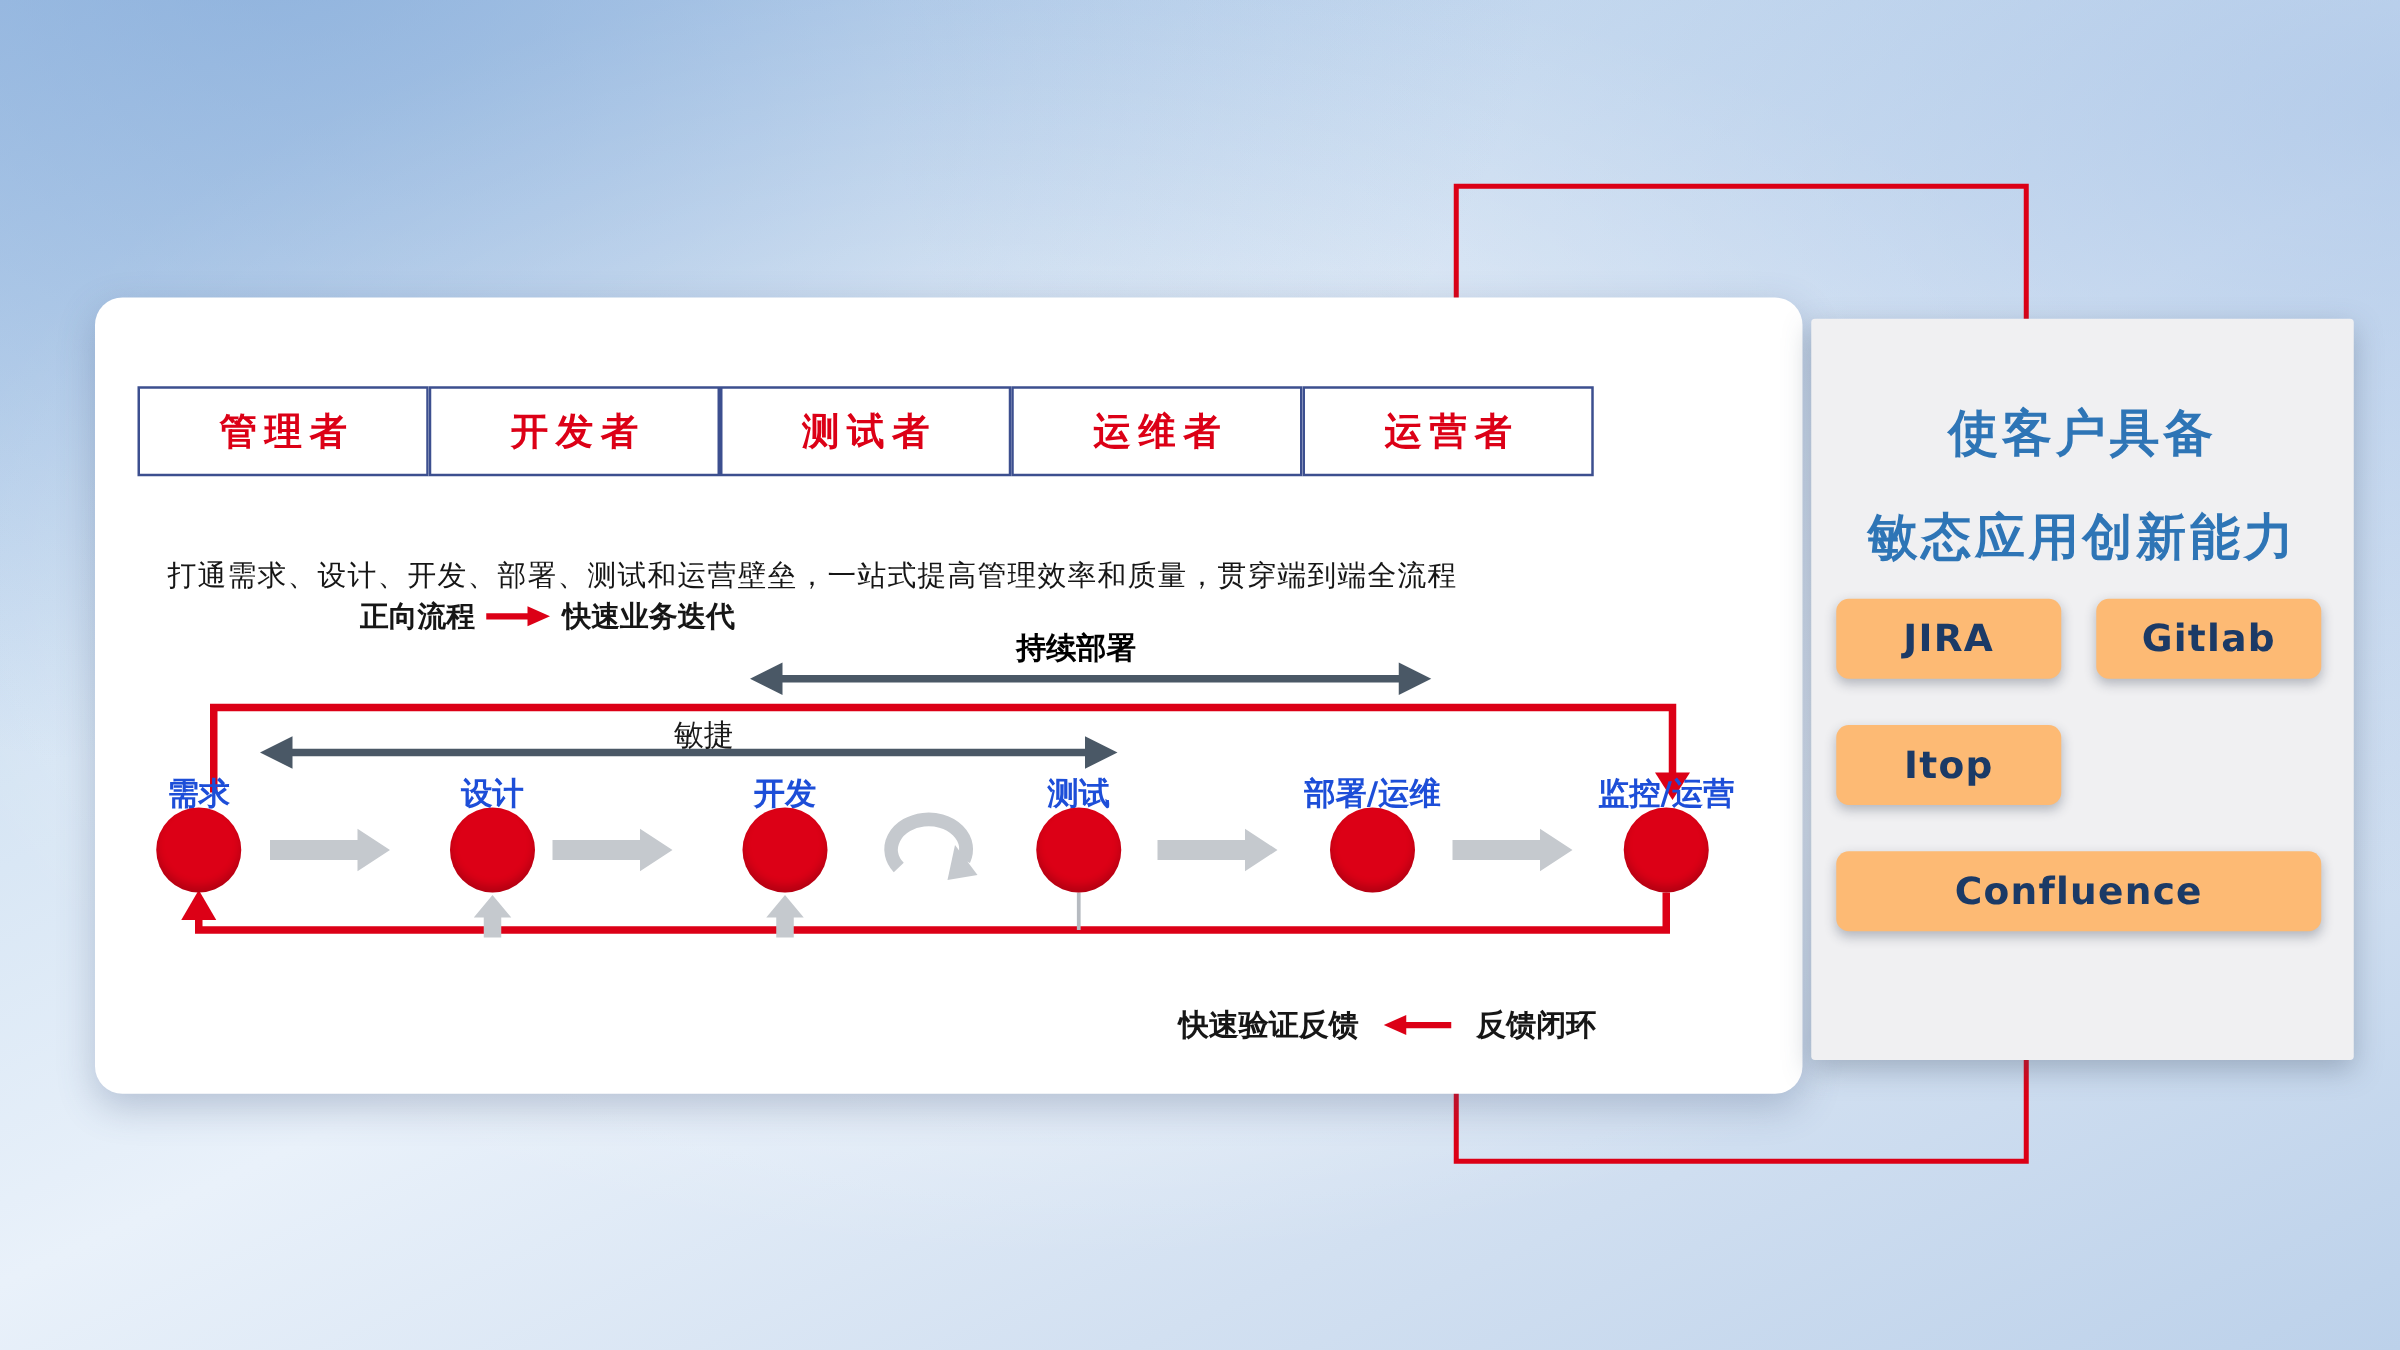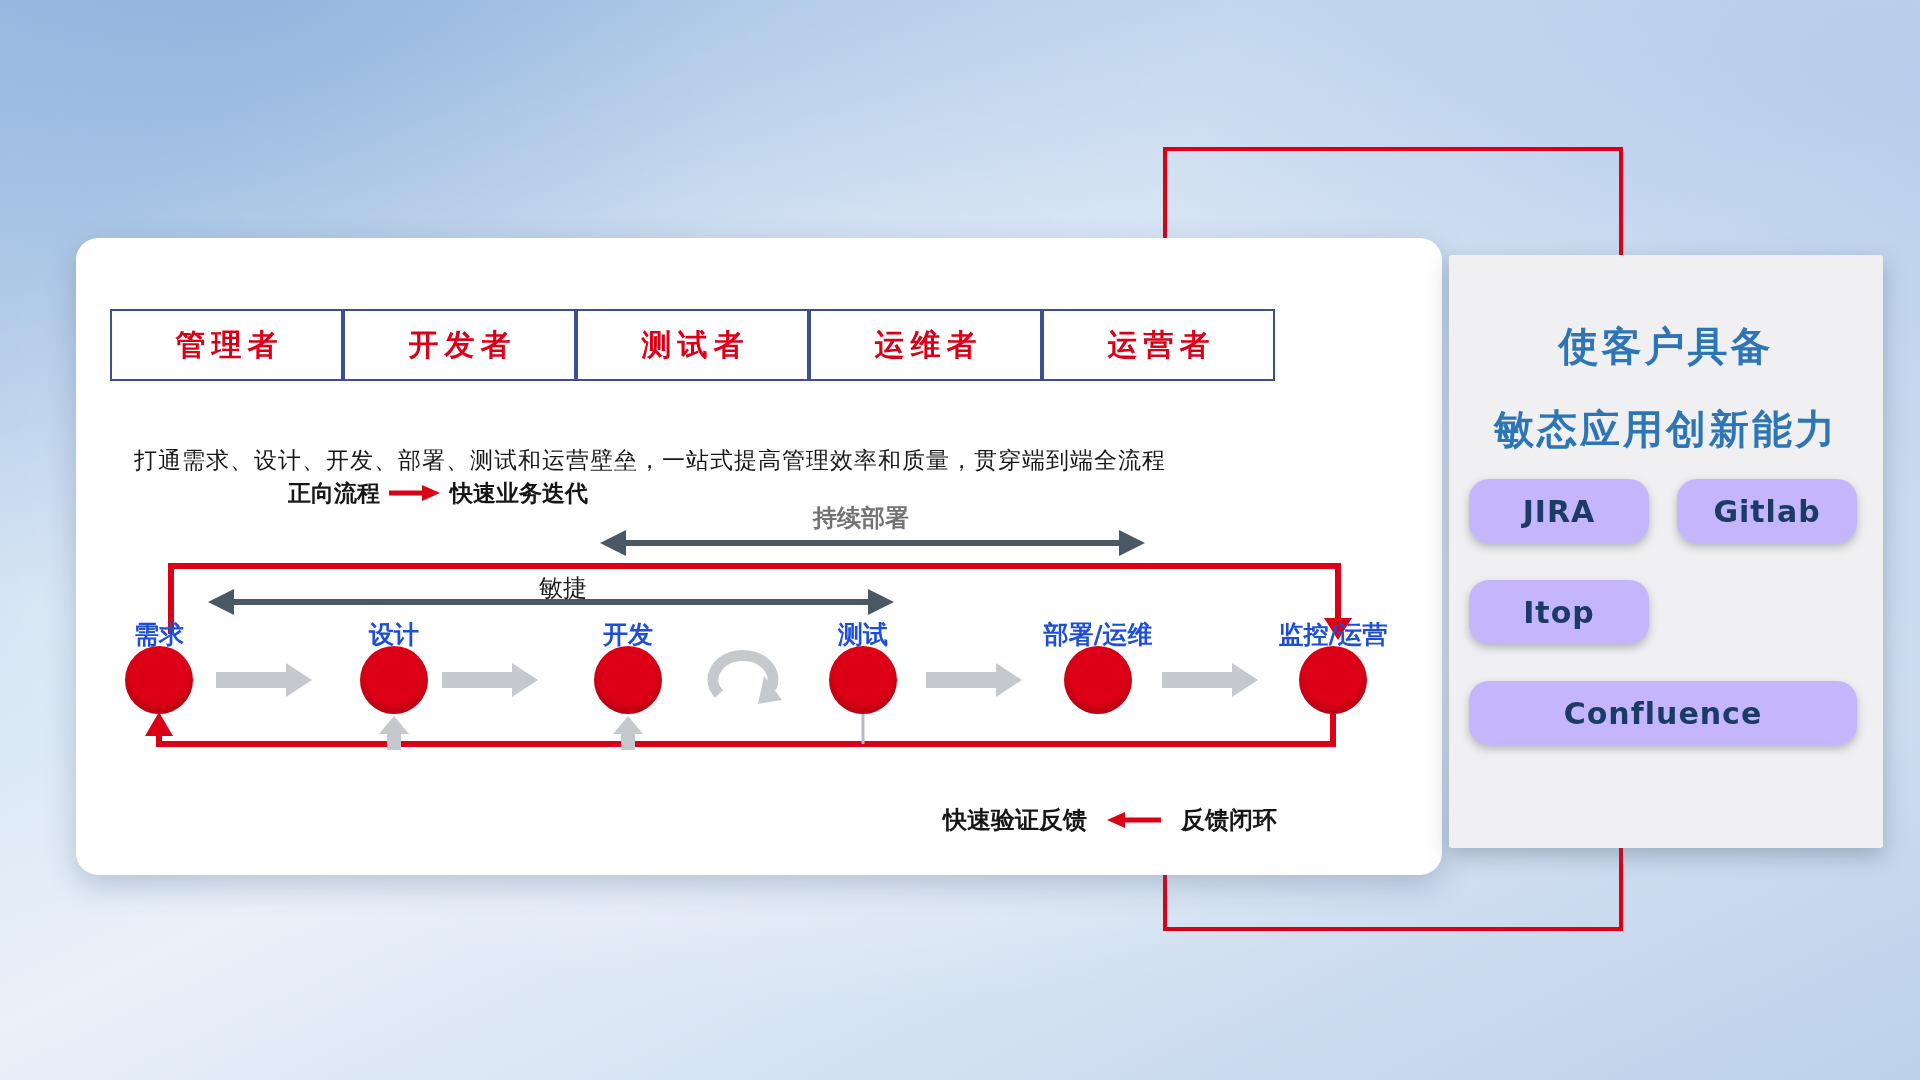--- a/index.html
+++ b/index.html
@@ -47,21 +47,21 @@
     position:absolute;left:58px;top:176px;width:1300px;
     font-size:23px;font-weight:normal;color:#161616;white-space:nowrap;letter-spacing:1px;margin-top:31px;
   }
   .legend-forward{
     position:absolute;left:212px;top:240px;height:30px;
     display:flex;align-items:center;gap:8px;
     font-size:23px;font-weight:bold;color:#161616;z-index:4;
   }
   .cd-label{
     position:absolute;left:700px;top:264px;width:170px;text-align:center;
-    font-size:24px;font-weight:bold;color:#737373;z-index:4;
+    font-size:24px;font-weight:bold;color:#000000;z-index:4;
   }
   .agile-label{
     position:absolute;left:437px;top:334px;width:100px;text-align:center;
     font-size:24px;font-weight:normal;color:#1a1a1a;z-index:4;
   }
   .diagram-svg{position:absolute;left:0;top:0;width:1366px;height:637px;z-index:3;pointer-events:none;}
   .slate-stroke{stroke:var(--slate);}
   .slate-fill{fill:var(--slate);}
   .red-stroke{stroke:var(--accent-red);}
   .red-fill{fill:var(--accent-red);}
@@ -94,21 +94,21 @@
     letter-spacing:3px;
   }
   .sp-title.line1{margin-top:64px;}
   .sp-title.line2{margin-top:28px;}
   .tools-grid{
     position:absolute;left:20px;right:26px;top:224px;
     display:grid;grid-template-columns:1fr 1fr;
     column-gap:28px;row-gap:37px;grid-auto-rows:64px;
   }
   .tool{
-    background:#c4b5fd;border-radius:20px;
+    background:#fdba74;border-radius:10px;
     box-shadow:0 4px 9px rgba(40,50,70,.30);
     display:flex;align-items:center;justify-content:center;
     font-size:30px;font-weight:bold;color:var(--tool-navy);letter-spacing:1px;
   }
   .tool.wide{grid-column:1 / -1;}
 </style>
 </head>
 <body>
 
 <div class="red-frame"></div>

